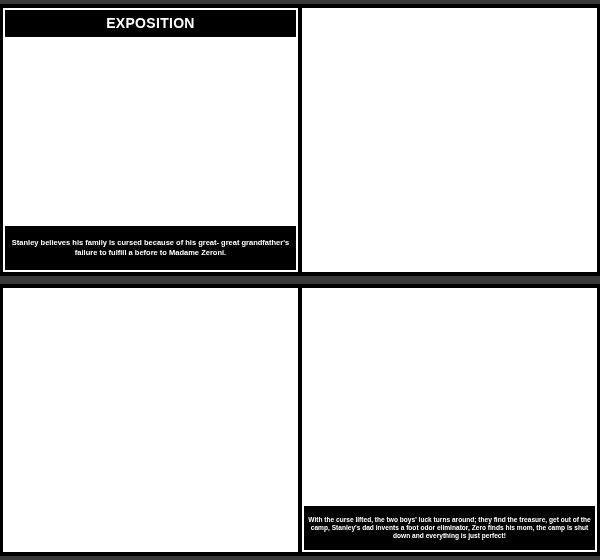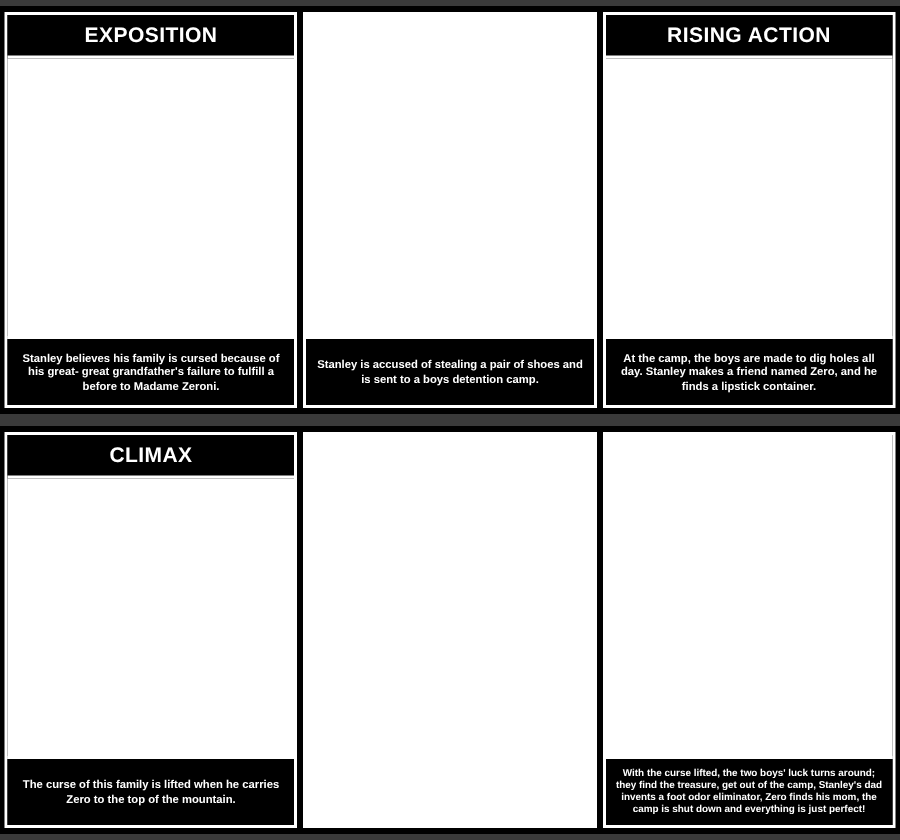--- a/index.html
+++ b/index.html
@@ -86,38 +86,27 @@
   <div class="row">
 
     <div class="cell">
       <div class="cell-title">EXPOSITION</div>
       <div class="cell-canvas"></div>
       <div class="cell-caption">Stanley believes his family is cursed because of his great- great grandfather's failure to fulfill a before to Madame Zeroni.</div>
     </div>
 
     <div class="cell">
       <div class="cell-canvas"></div>
-      <div class="cell-caption">Stanley is accused of stealing a pair of shoes and is sent to a boys detention camp.</div>
     </div>
 
-    <div class="cell">
-      <div class="cell-title">RISING ACTION</div>
-      <div class="cell-canvas"></div>
-      <div class="cell-caption">At the camp, the boys are made to dig holes all day. Stanley makes a friend named Zero, and he finds a lipstick container.</div>
-    </div>
 
   </div>
 
   <div class="row">
 
-    <div class="cell">
-      <div class="cell-title">CLIMAX</div>
-      <div class="cell-canvas"></div>
-      <div class="cell-caption">The curse of this family is lifted when he carries Zero to the top of the mountain.</div>
-    </div>
 
     <div class="cell">
       <div class="cell-canvas"></div>
     </div>
 
     <div class="cell">
       <div class="cell-canvas"></div>
       <div class="cell-caption small">With the curse lifted, the two boys' luck turns around; they find the treasure, get out of the camp, Stanley's dad invents a foot odor eliminator, Zero finds his mom, the camp is shut down and everything is just perfect!</div>
     </div>
 

